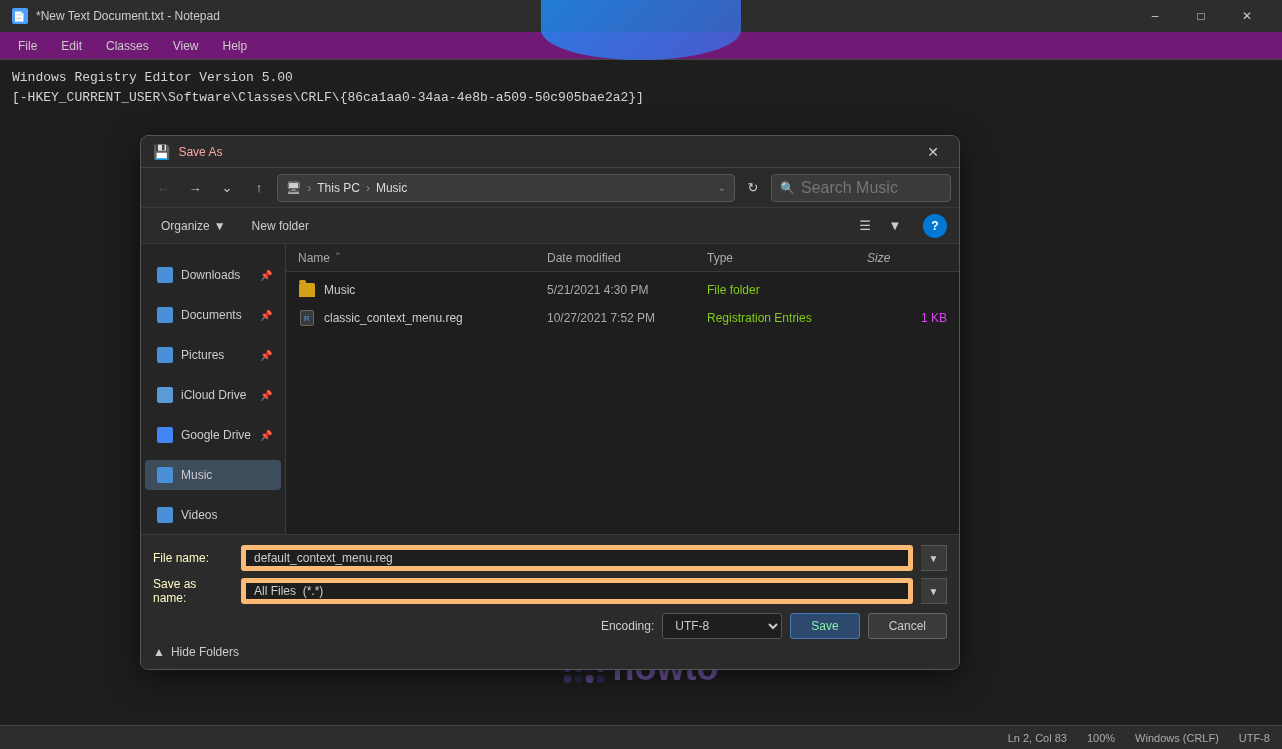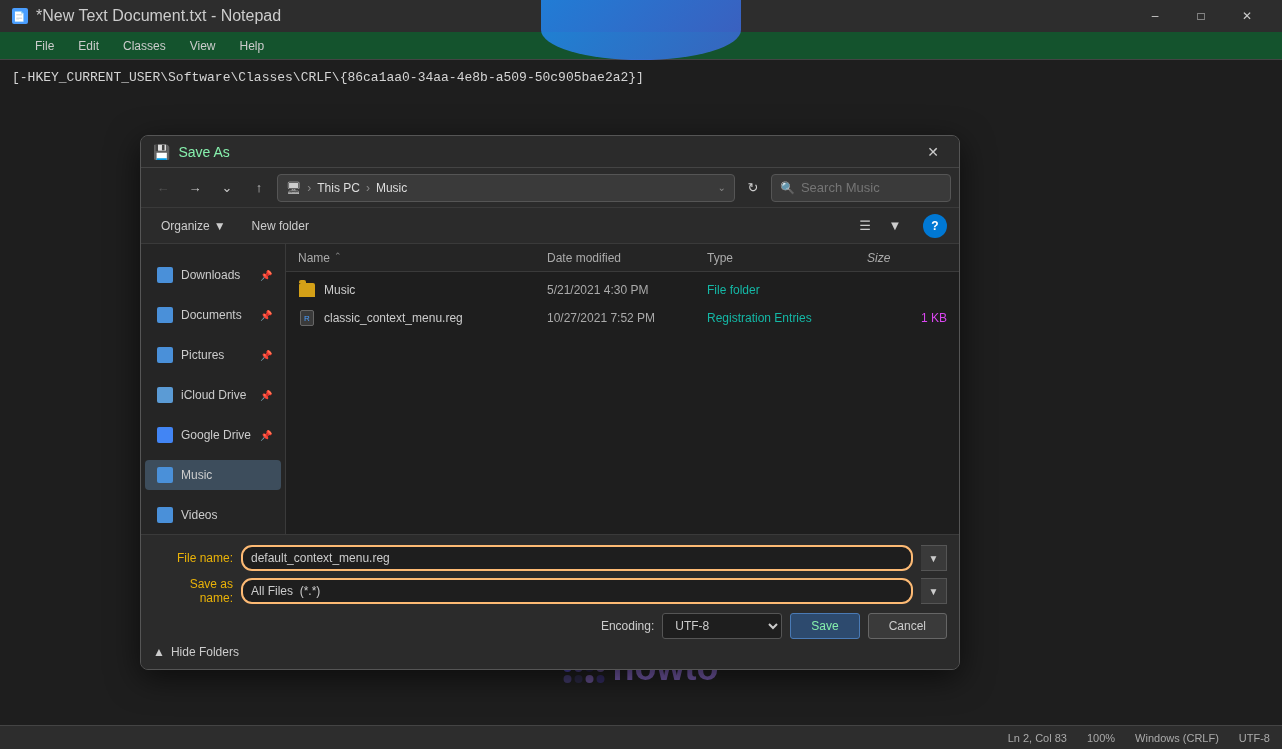--- a/index.html
+++ b/index.html
@@ -33,40 +33,40 @@
     }
     .notepad-titlebar-icon {
       width: 16px; height: 16px;
       background: #4a9eff;
       border-radius: 2px;
       display: flex; align-items: center; justify-content: center;
       font-size: 10px; color: white;
     }
     .notepad-title {
       color: #ccc;
-      font-size: 16px;
+      font-size: 12px;
       flex: 1;
     }
     .titlebar-controls {
       display: flex; gap: 0;
     }
     .titlebar-btn {
       width: 46px; height: 32px;
       display: flex; align-items: center; justify-content: center;
       color: #ccc;
       font-size: 12px;
       cursor: pointer;
     }
 
     .notepad-menubar {
       height: 28px;
-      background: #14532d;
-      display: flex;
-      align-items: center;
-      padding: 0 25px;
+      background: #701a75;
+      display: flex;
+      align-items: center;
+      padding: 0 8px;
       gap: 4px;
       border-bottom: 1px solid #444;
     }
     .menu-item {
       padding: 4px 10px;
       color: #ccc;
       cursor: pointer;
       border-radius: 3px;
     }
 
@@ -153,22 +153,22 @@
       padding: 0 12px;
       gap: 8px;
       border-bottom: 1px solid #444;
     }
     .dialog-titlebar-icon {
       font-size: 14px;
       color: #4a9eff;
     }
     .dialog-title-text {
       flex: 1;
-      color: #86efac;
-      font-size: 14px;
+      color: #fca5a5;
+      font-size: 12px;
     }
     .dialog-close-btn {
       width: 28px; height: 24px;
       display: flex; align-items: center; justify-content: center;
       color: #ccc;
       cursor: pointer;
       border-radius: 4px;
       font-size: 14px;
     }
 
@@ -232,21 +232,21 @@
       padding: 0 8px;
       gap: 6px;
       color: #888;
       font-size: 12px;
     }
     .search-box input {
       background: transparent;
       border: none;
       outline: none;
       color: #888;
-      font-size: 13px;
+      font-size: 16px;
       width: 100%;
     }
 
     .dialog-actions-bar {
       height: 36px;
       background: #2b2b2b;
       display: flex;
       align-items: center;
       padding: 0 12px;
       gap: 8px;
@@ -387,21 +387,21 @@
       color: #ccc;
       font-size: 12px;
     }
     .file-row .file-icon {
       width: 18px; height: 18px;
       margin-right: 8px;
       display: flex; align-items: center; justify-content: center;
     }
     .file-row .file-name { flex: 1; }
     .file-row .file-date { width: 160px; color: #aaa; }
-    .file-row .file-type { width: 160px; color: #14b8a6; }
+    .file-row .file-type { width: 160px; color: #84cc16; }
     .file-row .file-size { width: 80px; color: #d946ef; text-align: right; }
 
     .folder-file-icon {
       width: 16px; height: 14px;
       background: #d4a017;
       border-radius: 2px 2px 0 0;
       position: relative;
     }
     .folder-file-icon::before {
       content: '';
@@ -429,30 +429,30 @@
       border-top: 1px solid #3a3a3a;
     }
     .file-name-row {
       display: flex;
       align-items: center;
       margin-bottom: 6px;
       gap: 8px;
     }
     .field-label {
       width: 80px;
-      text-align: right;
-      color: #eab308;
+      text-align: left;
+      color: #fef9c3;
       font-size: 12px;
     }
     .file-name-input {
       flex: 1;
       height: 26px;
       background: #1e1e1e;
-      border: 2px solid #fdba74;
-      border-radius: 11px;
+      border: 5px solid #fdba74;
+      border-radius: 3px;
       color: #ccc;
       font-size: 12px;
       padding: 0 8px;
     }
     .dropdown-btn {
       width: 26px; height: 26px;
       background: #3a3a3a;
       border: 1px solid #555;
       border-left: none;
       display: flex; align-items: center; justify-content: center;
@@ -532,20 +532,21 @@
     </div>
   </div>
   <div class="notepad-menubar">
     <div class="menu-item">File</div>
     <div class="menu-item">Edit</div>
     <div class="menu-item">Classes</div>
     <div class="menu-item">View</div>
     <div class="menu-item">Help</div>
   </div>
   <div class="notepad-content">
+    <div>Windows Registry Editor Version 5.00</div>
     <div>[-HKEY_CURRENT_USER\Software\Classes\CRLF\{86ca1aa0-34aa-4e8b-a509-50c905bae2a2}]</div>
   </div>
   <div class="notepad-statusbar">
     <span>Ln 2, Col 83</span>
     <span>100%</span>
     <span>Windows (CRLF)</span>
     <span>UTF-8</span>
   </div>
 </div>
 

